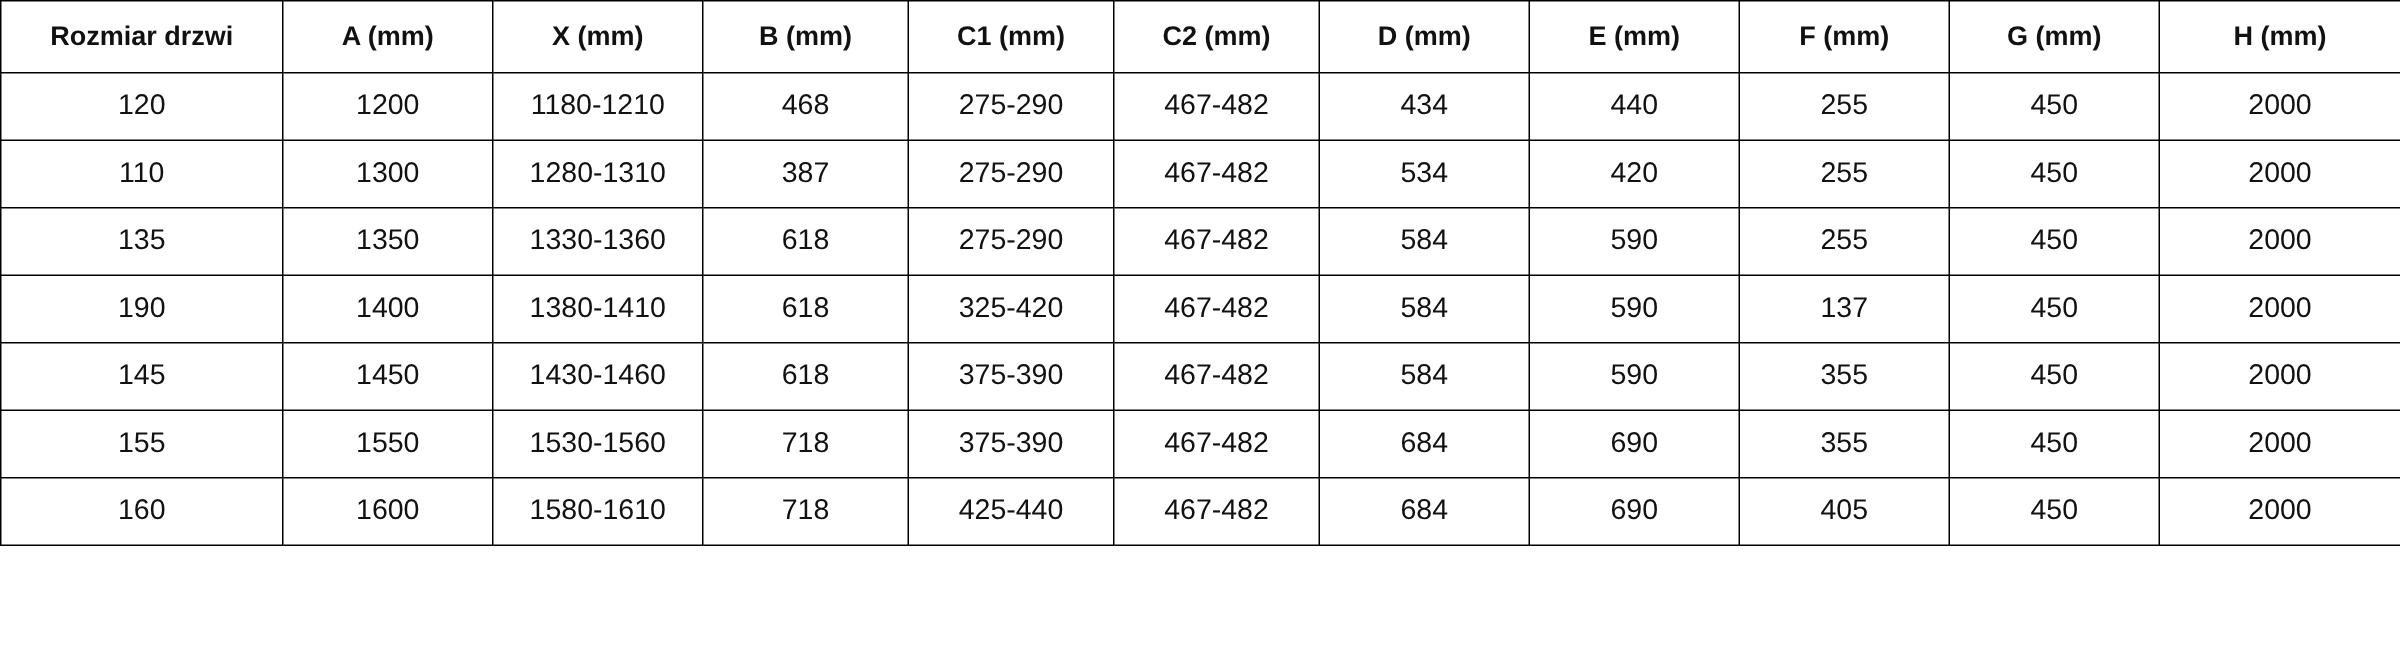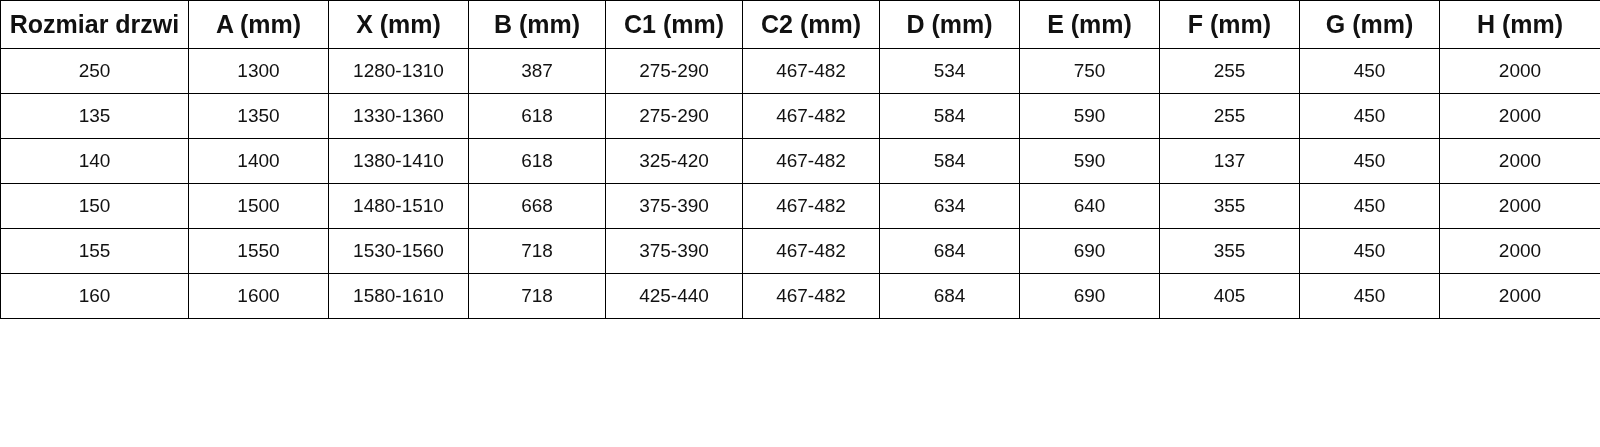--- a/index.html
+++ b/index.html
@@ -31,21 +31,21 @@
     vertical-align: middle;
     font-size: 19px;
     color: #111111;
     padding: 0;
     height: 44px;
     white-space: nowrap;
   }
   table.spec-table thead th {
     font-weight: bold;
     height: 47px;
-    font-size: 25px;
+    font-size: 18px;
   }
   table.spec-table tbody td {
     font-weight: normal;
   }
   
   col.c0 { width: 188px; }
   col.c1 { width: 140px; }
   col.c2 { width: 140px; }
   col.c3 { width: 137px; }
   col.c4 { width: 137px; }
@@ -84,67 +84,80 @@
         <th>C2 (mm)</th>
         <th>D (mm)</th>
         <th>E (mm)</th>
         <th>F (mm)</th>
         <th>G (mm)</th>
         <th>H (mm)</th>
       </tr>
     </thead>
     <tbody>
       <tr>
-        <td>250</td>
+        <td>120</td>
+        <td>1200</td>
+        <td>1180-1210</td>
+        <td>468</td>
+        <td>275-290</td>
+        <td>467-482</td>
+        <td>434</td>
+        <td>440</td>
+        <td>255</td>
+        <td>450</td>
+        <td>2000</td>
+      </tr>
+      <tr>
+        <td>110</td>
         <td>1300</td>
         <td>1280-1310</td>
         <td>387</td>
         <td>275-290</td>
         <td>467-482</td>
         <td>534</td>
-        <td>750</td>
+        <td>420</td>
         <td>255</td>
         <td>450</td>
         <td>2000</td>
       </tr>
       <tr>
         <td>135</td>
         <td>1350</td>
         <td>1330-1360</td>
         <td>618</td>
         <td>275-290</td>
         <td>467-482</td>
         <td>584</td>
         <td>590</td>
         <td>255</td>
         <td>450</td>
         <td>2000</td>
       </tr>
       <tr>
-        <td>140</td>
+        <td>190</td>
         <td>1400</td>
         <td>1380-1410</td>
         <td>618</td>
         <td>325-420</td>
         <td>467-482</td>
         <td>584</td>
         <td>590</td>
         <td>137</td>
         <td>450</td>
         <td>2000</td>
       </tr>
       <tr>
-        <td>150</td>
-        <td>1500</td>
-        <td>1480-1510</td>
-        <td>668</td>
+        <td>145</td>
+        <td>1450</td>
+        <td>1430-1460</td>
+        <td>618</td>
         <td>375-390</td>
         <td>467-482</td>
-        <td>634</td>
-        <td>640</td>
+        <td>584</td>
+        <td>590</td>
         <td>355</td>
         <td>450</td>
         <td>2000</td>
       </tr>
       <tr>
         <td>155</td>
         <td>1550</td>
         <td>1530-1560</td>
         <td>718</td>
         <td>375-390</td>

